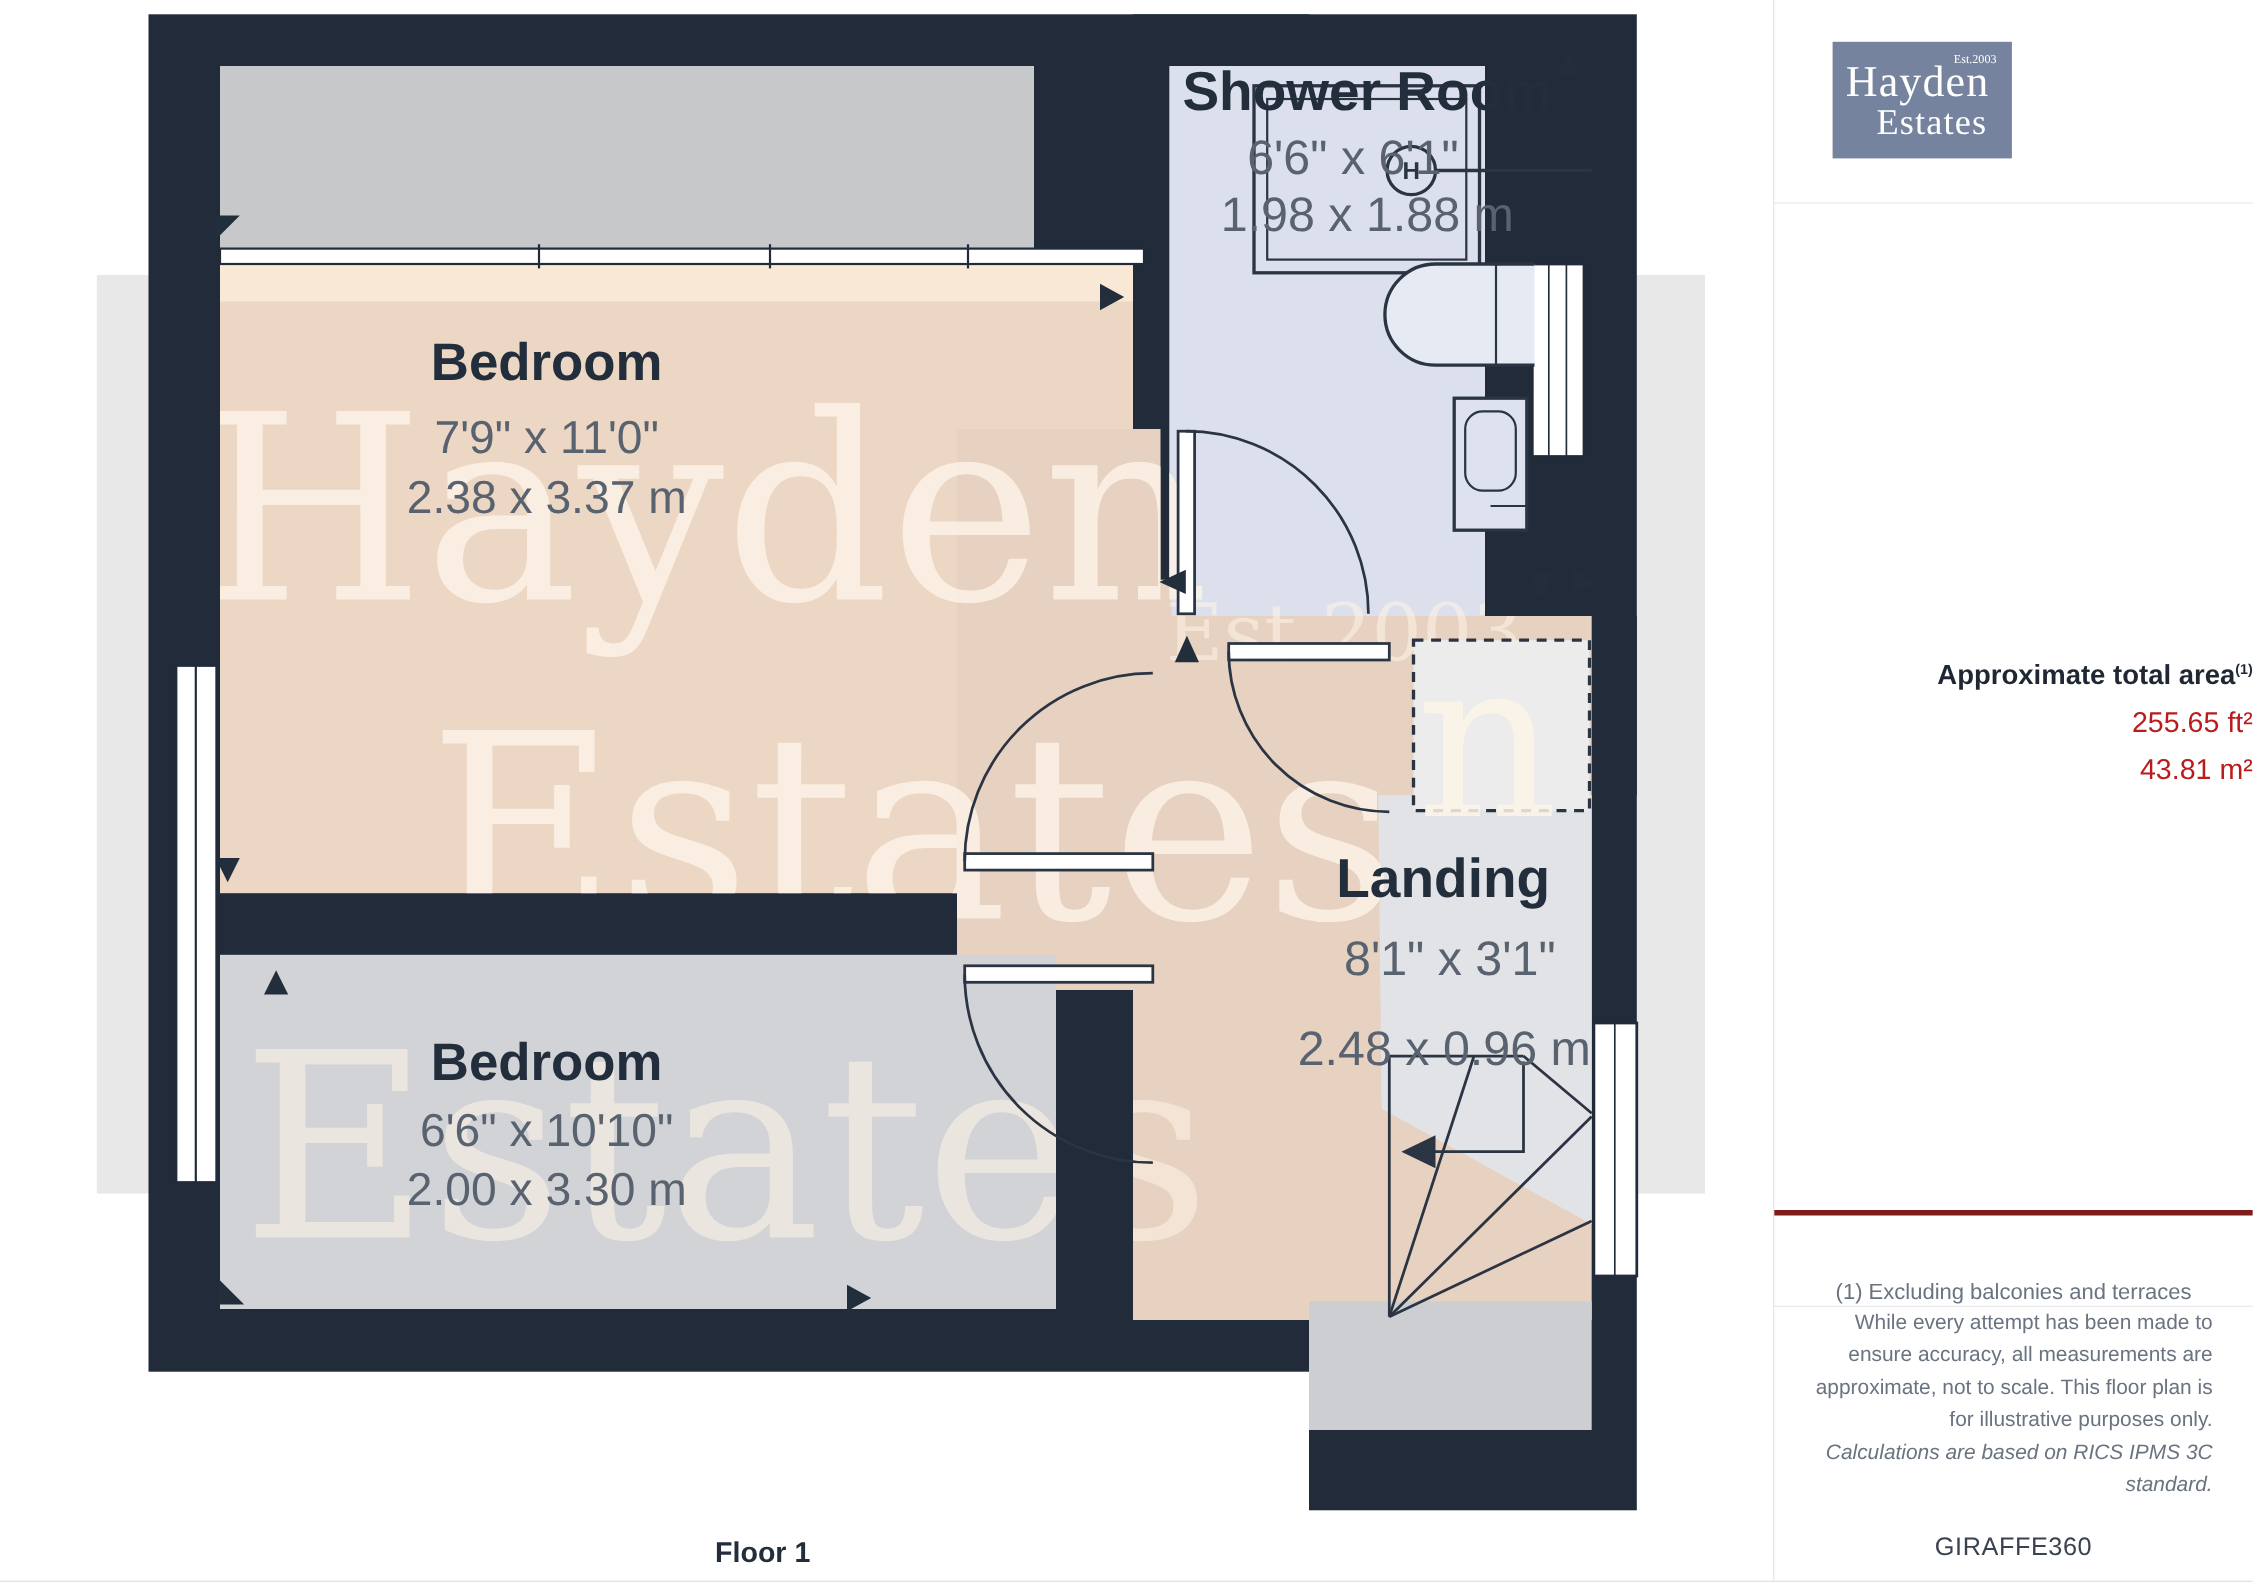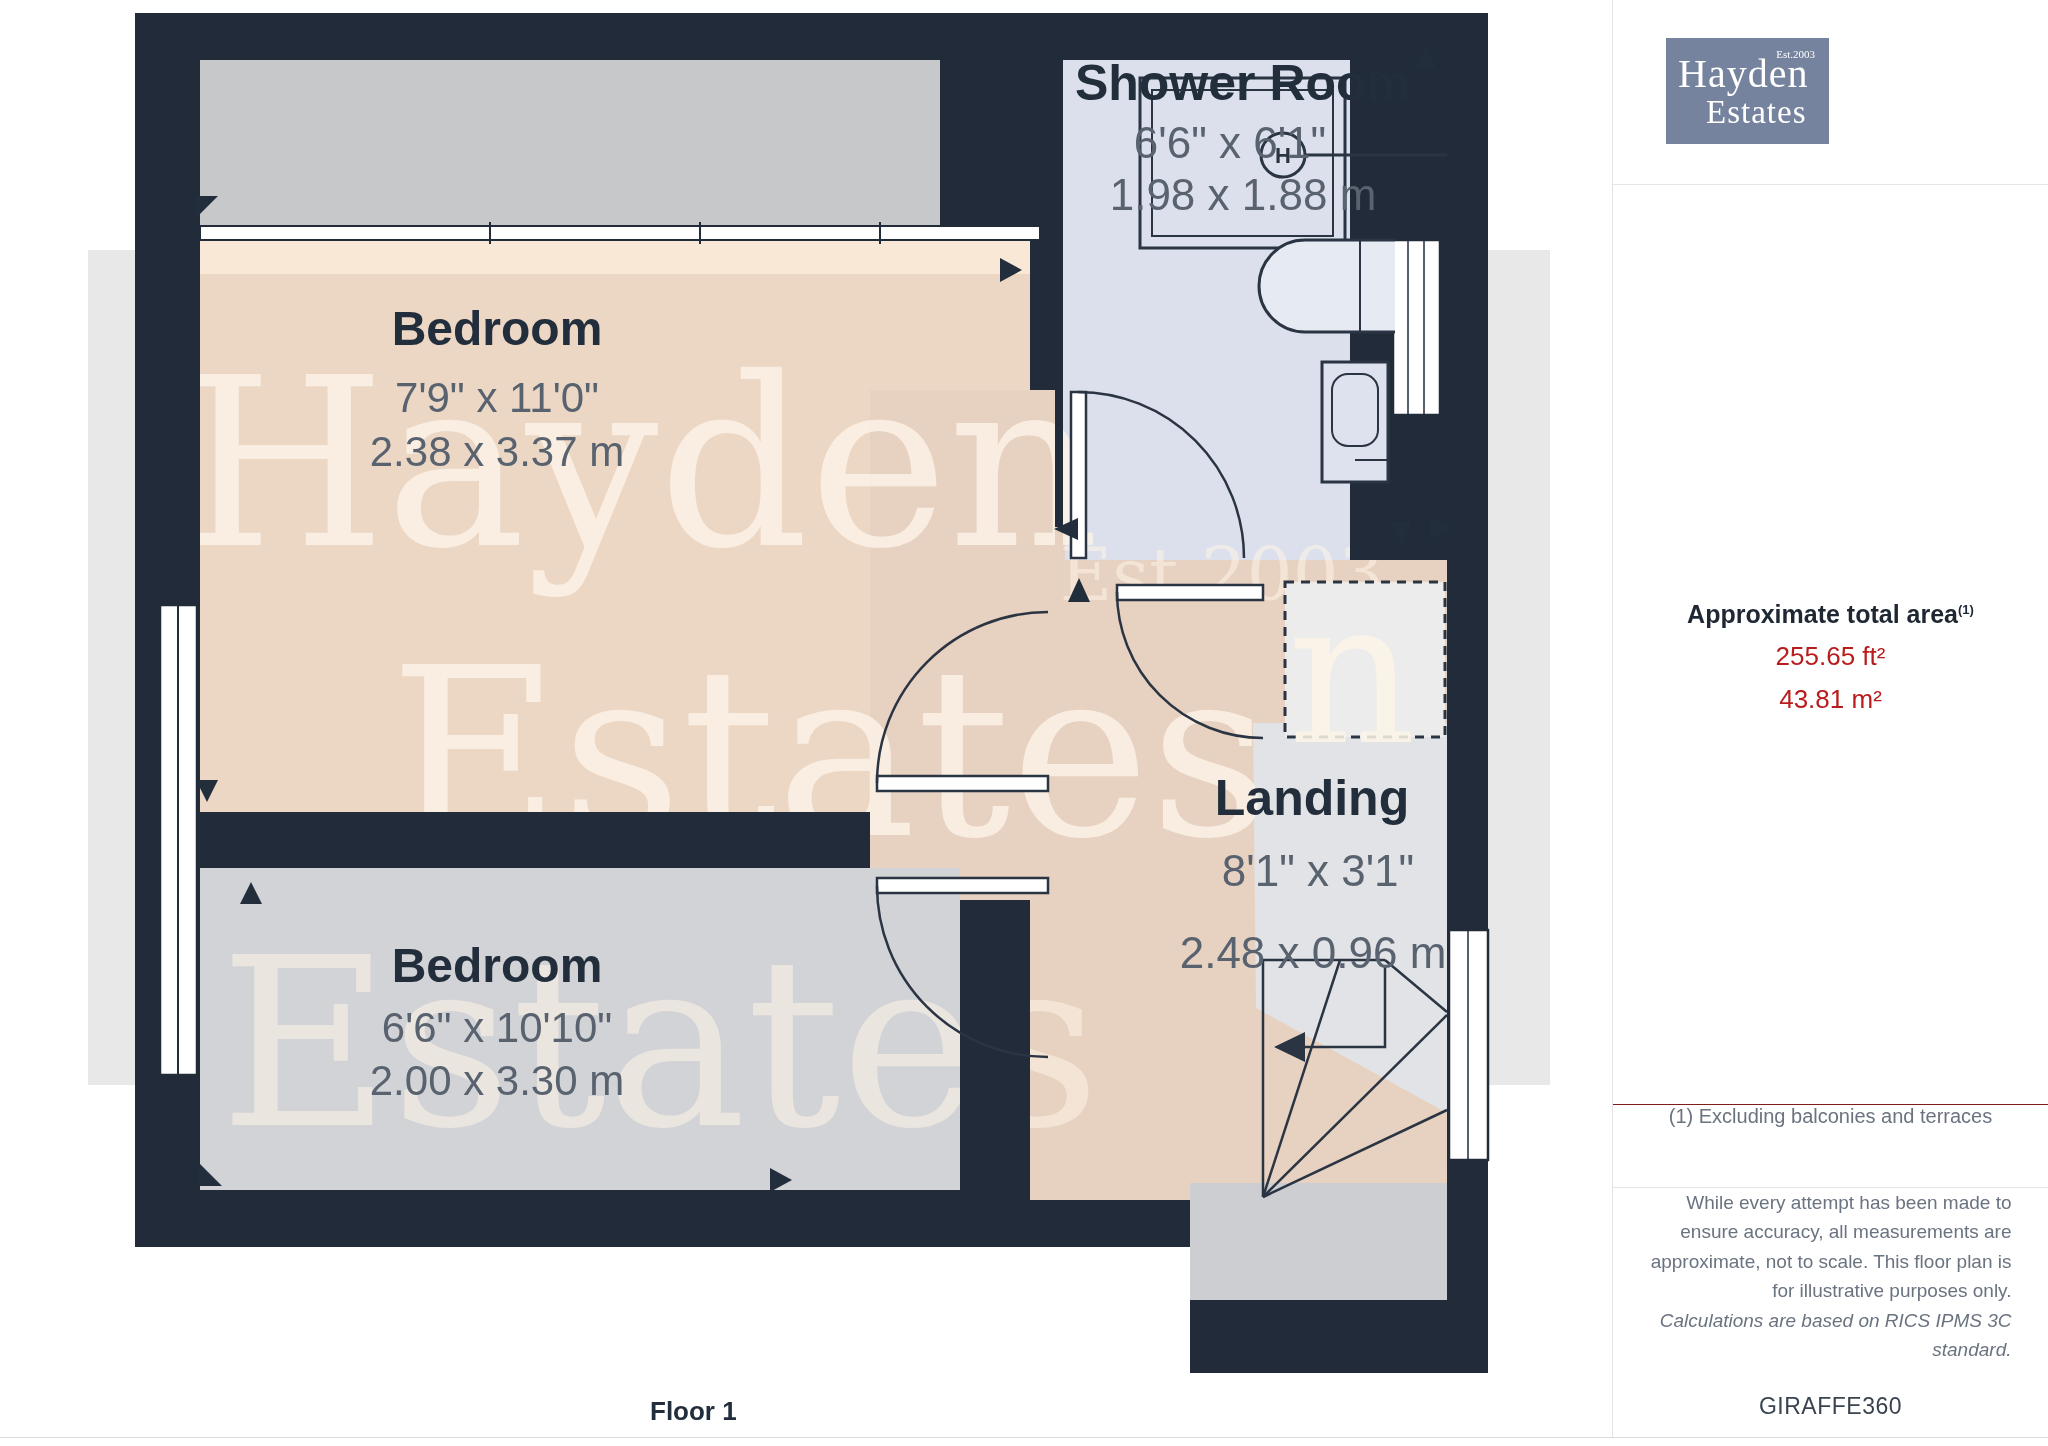--- a/index.html
+++ b/index.html
@@ -12,26 +12,26 @@
   .sidebar{position:absolute;left:1612px;top:0;width:436px;height:1437px;
        border-left:1px solid #e3e3e3;box-sizing:border-box;}
   .sb-sec{position:absolute;left:0;width:100%;box-sizing:border-box;}
   .sec-logo{top:0;height:185px;border-bottom:1px solid #e6e6e6;}
   .logo-box{position:absolute;left:53px;top:38px;width:163px;height:106px;background:#75839e;}
   .logo-inner{position:relative;width:100%;height:100%;color:#ffffff;
        font-family:"Liberation Serif", serif;}
   .logo-l1{position:absolute;left:12px;top:12px;font-size:40px;letter-spacing:1px;}
   .logo-est{position:absolute;right:14px;top:10px;font-size:11px;}
   .logo-l2{position:absolute;left:40px;top:56px;font-size:33px;letter-spacing:1px;}
-  .sec-area{top:185px;height:920px;border-bottom:1px solid #7f1d1d;text-align:center;}
+  .sec-area{top:185px;height:920px;border-bottom:5px solid #7f1d1d;text-align:right;}
   .area-title{margin-top:415px;font-size:25px;font-weight:700;color:#1f2733;}
   .area-title sup{font-size:13px;}
   .area-val{margin-top:12px;font-size:26px;color:#b91c1c;}
   .sec-foot{top:1105px;height:83px;border-bottom:1px solid #e6e6e6;
-       display:flex;align-items:flex-start;justify-content:center;
+       display:flex;align-items:flex-end;justify-content:center;
        font-size:20px;color:#6a7380;}
   .sec-disc{top:1188px;height:249px;text-align:center;color:#6a7380;font-size:19px;line-height:1.55;}
   .sec-disc .p{width:362px;margin:0 auto;text-align:right;}
   .p1{margin-top:32px;}
   .p2{margin-top:28px;font-style:italic;}
   .brand{margin-top:24px;font-size:23px;color:#3a4450;letter-spacing:.5px;}
   .brand b{font-weight:400;}
   .page-bottom-line{position:absolute;left:0;top:1437px;width:2048px;height:0;
        border-top:1px solid #dcdcdc;}
   

